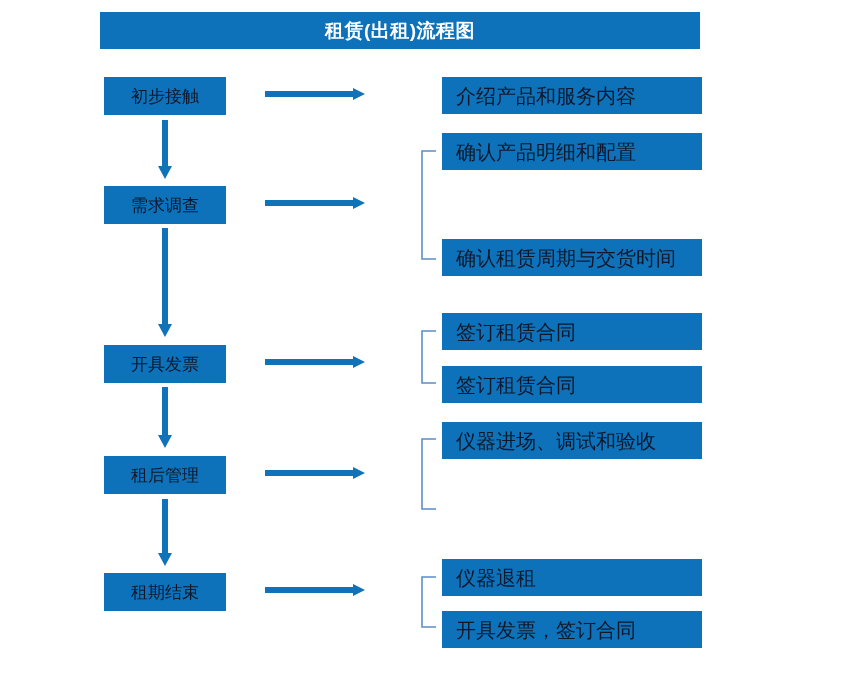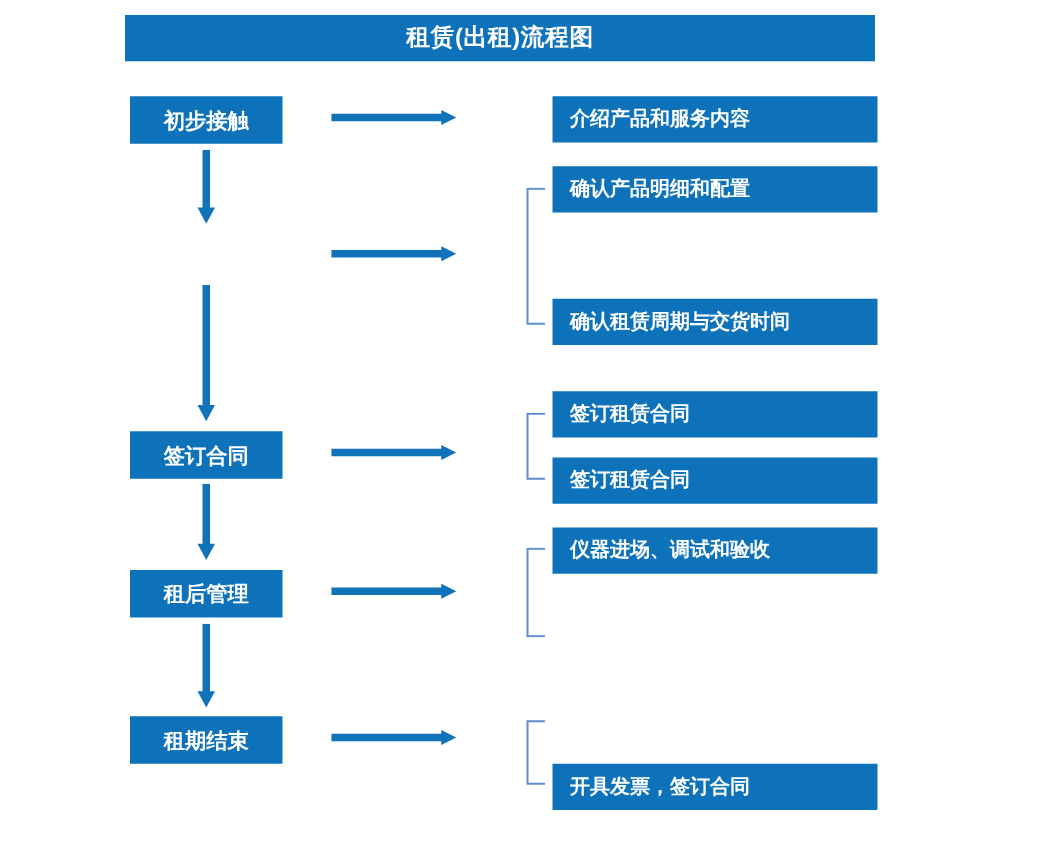--- a/index.html
+++ b/index.html
@@ -38,38 +38,38 @@
     align-items: center;
     justify-content: center;
     letter-spacing: 0.5px;
     line-height: 1;
   }
 
   
   .box {
     position: absolute;
     background: #0d72ba;
-    color: #ffffff;
-    font-weight: bold;
+    color: #0f172a;
+    font-weight: normal;
     display: flex;
     align-items: center;
     line-height: 1;
     box-sizing: border-box;
   }
   .box.left {
     width: 122px;
     height: 38px;
     font-size: 17px;
     justify-content: center;
     left: 104px;
   }
   .box.right {
     width: 260px;
     height: 37px;
-    font-size: 16px;
+    font-size: 20px;
     justify-content: flex-start;
     padding-left: 14px;
     left: 442px;
   }
 
   
   .arrow-h {
     position: absolute;
     height: 14px;
     left: 265px;
@@ -91,21 +91,22 @@
   .bracket svg { display: block; }
 </style>
 </head>
 <body>
 
 <div id="canvas">
 
   <div class="title-banner">租赁(出租)流程图</div>
 
   <div class="box left" style="top:77px">初步接触</div>
-  <div class="box left" style="top:345px">签订合同</div>
+  <div class="box left" style="top:186px">需求调查</div>
+  <div class="box left" style="top:345px">开具发票</div>
   <div class="box left" style="top:573px">租期结束</div>
   <div class="box left" style="top:456px">租后管理</div>
 
   <div class="arrow-v" style="top:120px;height:60px">
     <svg width="16" height="60" viewBox="0 0 16 60">
       <rect x="5" y="0" width="6" height="48" fill="#1072b8"></rect>
       <polygon points="1,46 15,46 8,59" fill="#1072b8"></polygon>
     </svg>
   </div>
   <div class="arrow-v" style="top:228px;height:110px">
@@ -178,15 +179,16 @@
       <path d="M16 1 L2 1 L2 51 L16 51" fill="none" stroke="#5b8fc9" stroke-width="1.6"></path>
     </svg>
   </div>
 
   <div class="box right" style="top:77px">介绍产品和服务内容</div>
   <div class="box right" style="top:133px">确认产品明细和配置</div>
   <div class="box right" style="top:239px">确认租赁周期与交货时间</div>
   <div class="box right" style="top:313px">签订租赁合同</div>
   <div class="box right" style="top:366px">签订租赁合同</div>
   <div class="box right" style="top:422px">仪器进场、调试和验收</div>
+  <div class="box right" style="top:559px">仪器退租</div>
   <div class="box right" style="top:611px">开具发票，签订合同</div>
 
 </div>
 
 </body></html>

